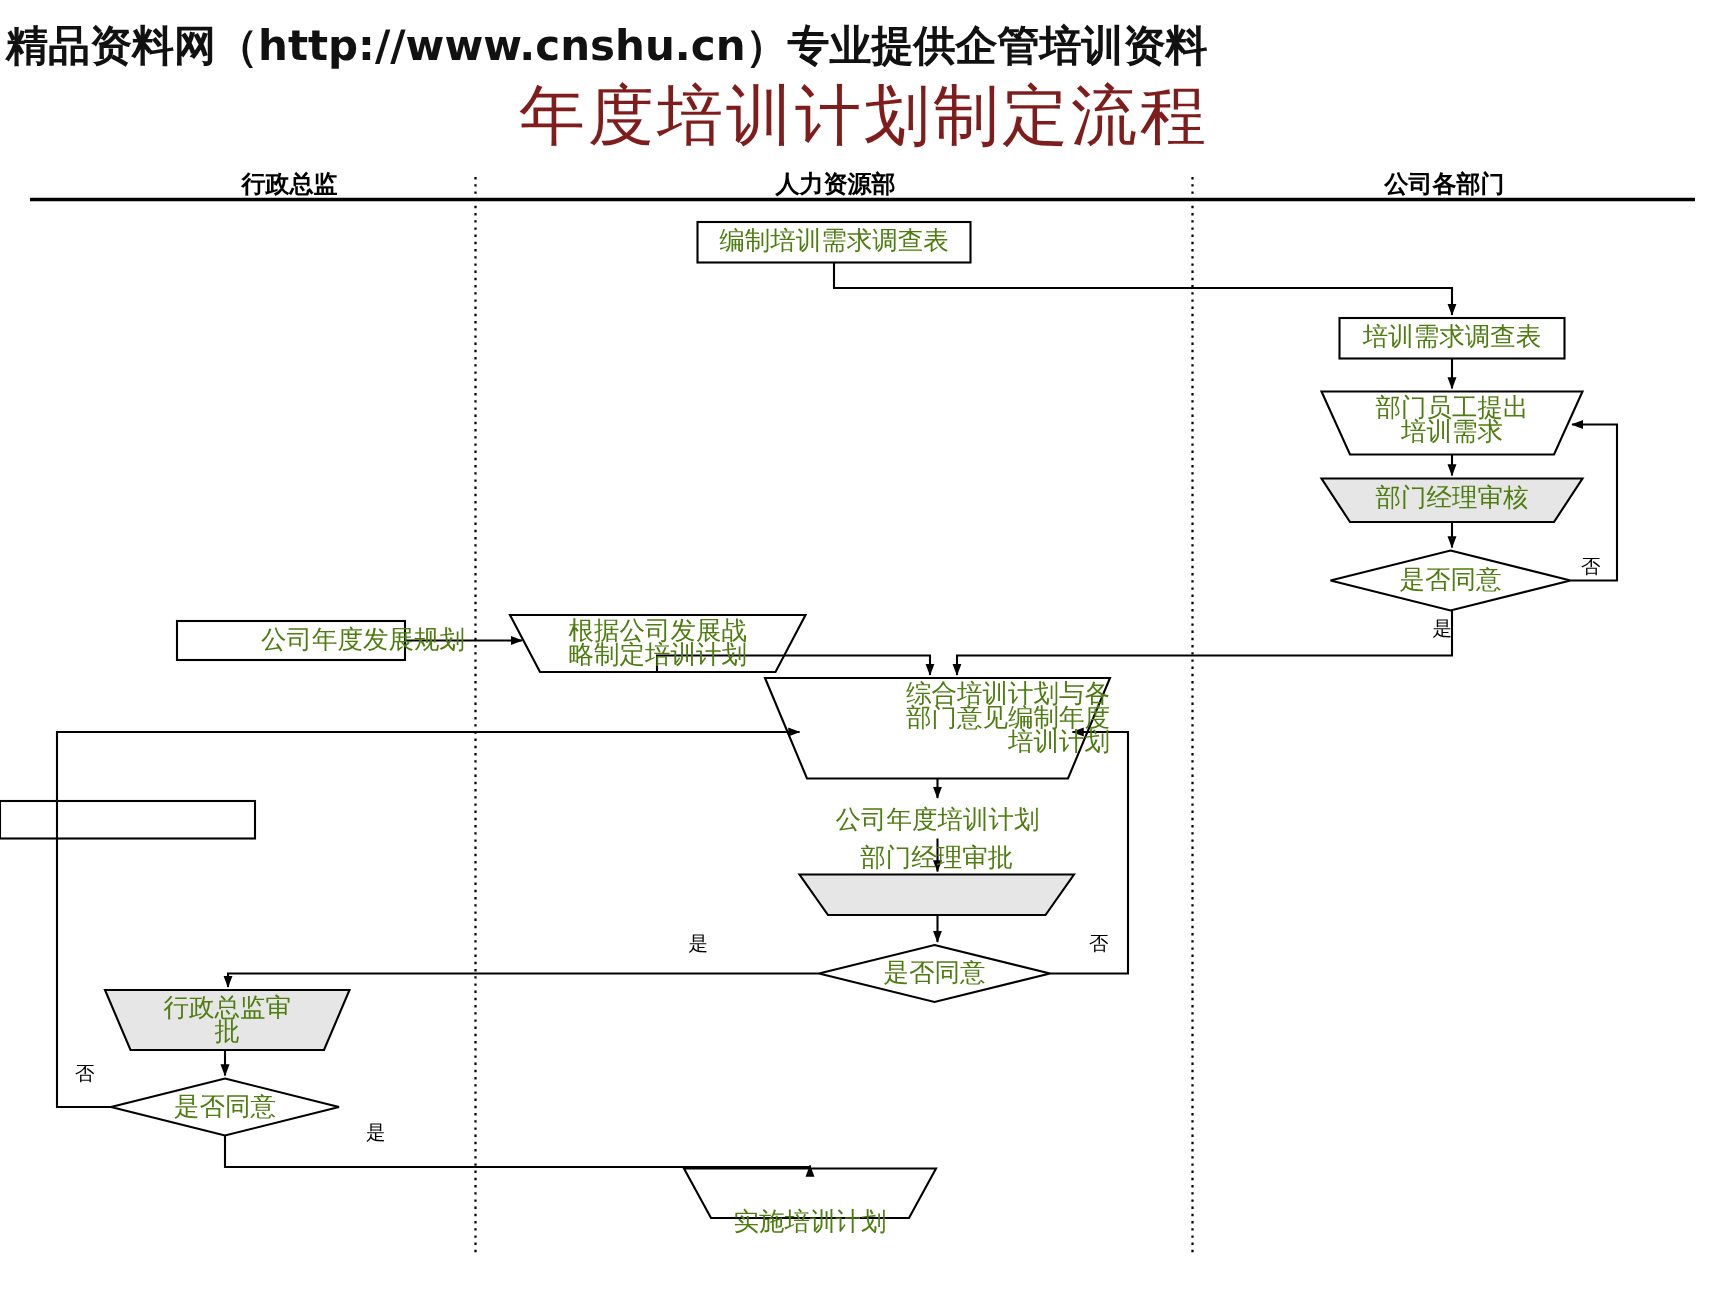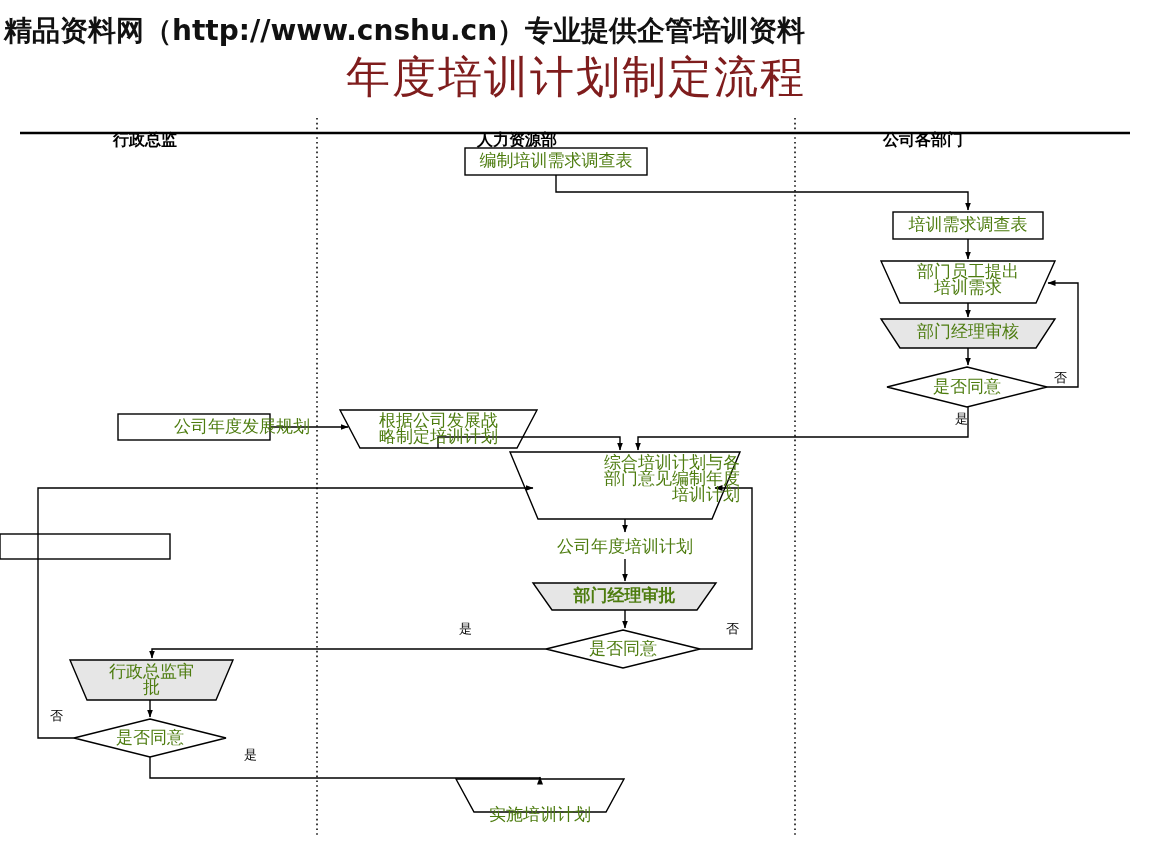--- a/index.html
+++ b/index.html
@@ -33,24 +33,25 @@
     width: 1152px;
     text-align: center;
     font-family: "DejaVu Serif", "Liberation Serif", serif;
     font-size: 44px;
     color: #7f1d1d;
     letter-spacing: 2px;
     white-space: nowrap;
   }
   .lane-header {
     position: absolute;
-    top: 130px;
+    top: 113px;
     font-size: 16px;
     font-weight: bold;
     color: #000000;
+    text-align: center;
     white-space: nowrap;
   }
   #svg-layer {
     position: absolute;
     left: 0;
     top: 0;
     width: 1152px;
     height: 864px;
   }
   .node-label {
@@ -177,21 +178,21 @@
 
   <div class="node-label" style="left:340px; top:413px; width:197px;">根据公司发展战
 略制定培训计划</div>
 
   <div class="node-label" style="left:510px; top:455px; width:230px;text-align:right;">综合培训计划与各
 部门意见编制年度
 培训计划</div>
 
   <div class="node-label" style="left:540px; top:539px; width:170px;">公司年度培训计划</div>
 
-  <div class="node-label" style="left:533px; top:588px; width:183px;font-weight:bold;">部门经理审批</div>
+  <div class="node-label" style="left:533px; top:564px; width:183px;">部门经理审批</div>
 
   <div class="node-label" style="left:563px; top:641px; width:120px;">是否同意</div>
 
   <div class="node-label" style="left:70px; top:664px; width:163px;">行政总监审
 批</div>
 
   <div class="node-label" style="left:90px; top:730px; width:120px;">是否同意</div>
 
   <div class="node-label" style="left:456px; top:787px; width:168px;margin-top:20px;">实施培训计划</div>
 

